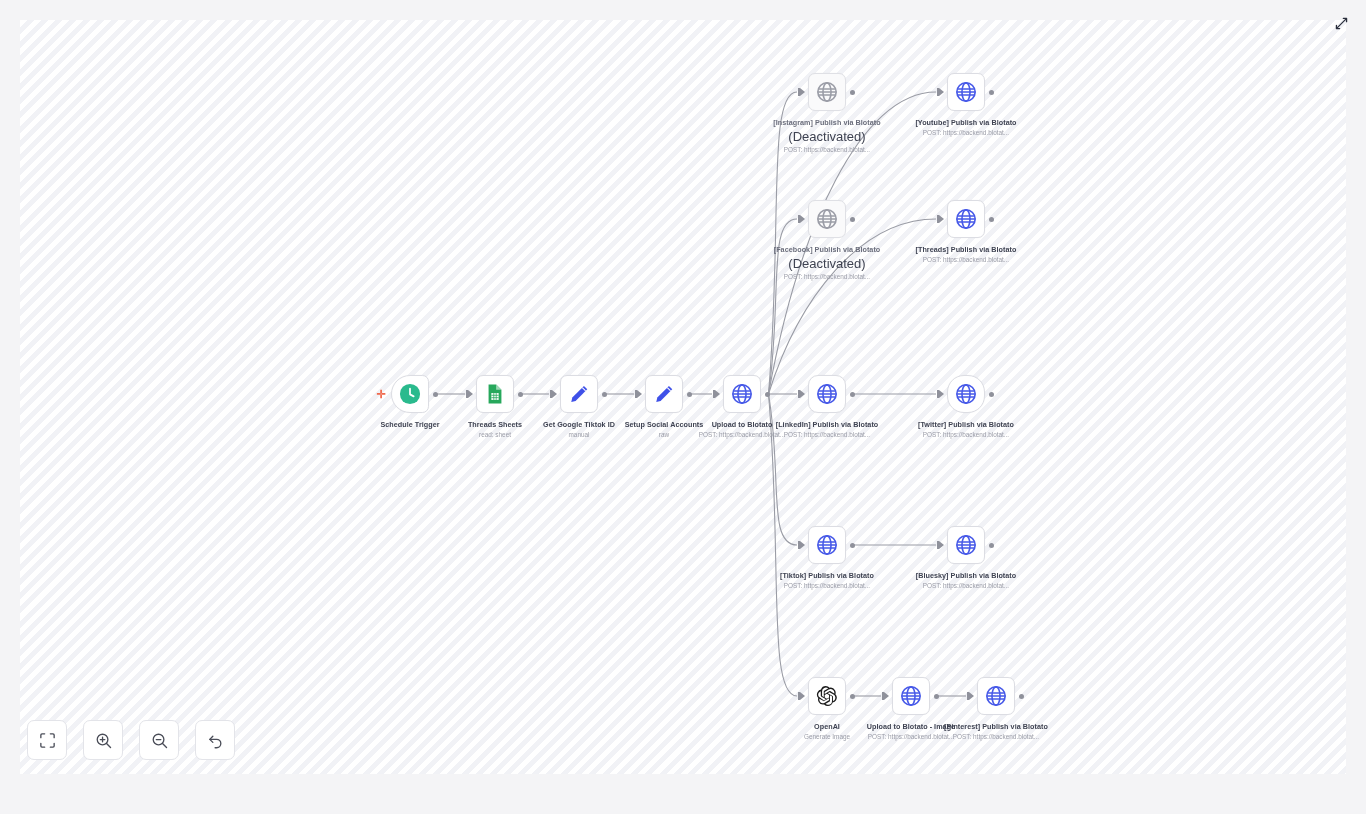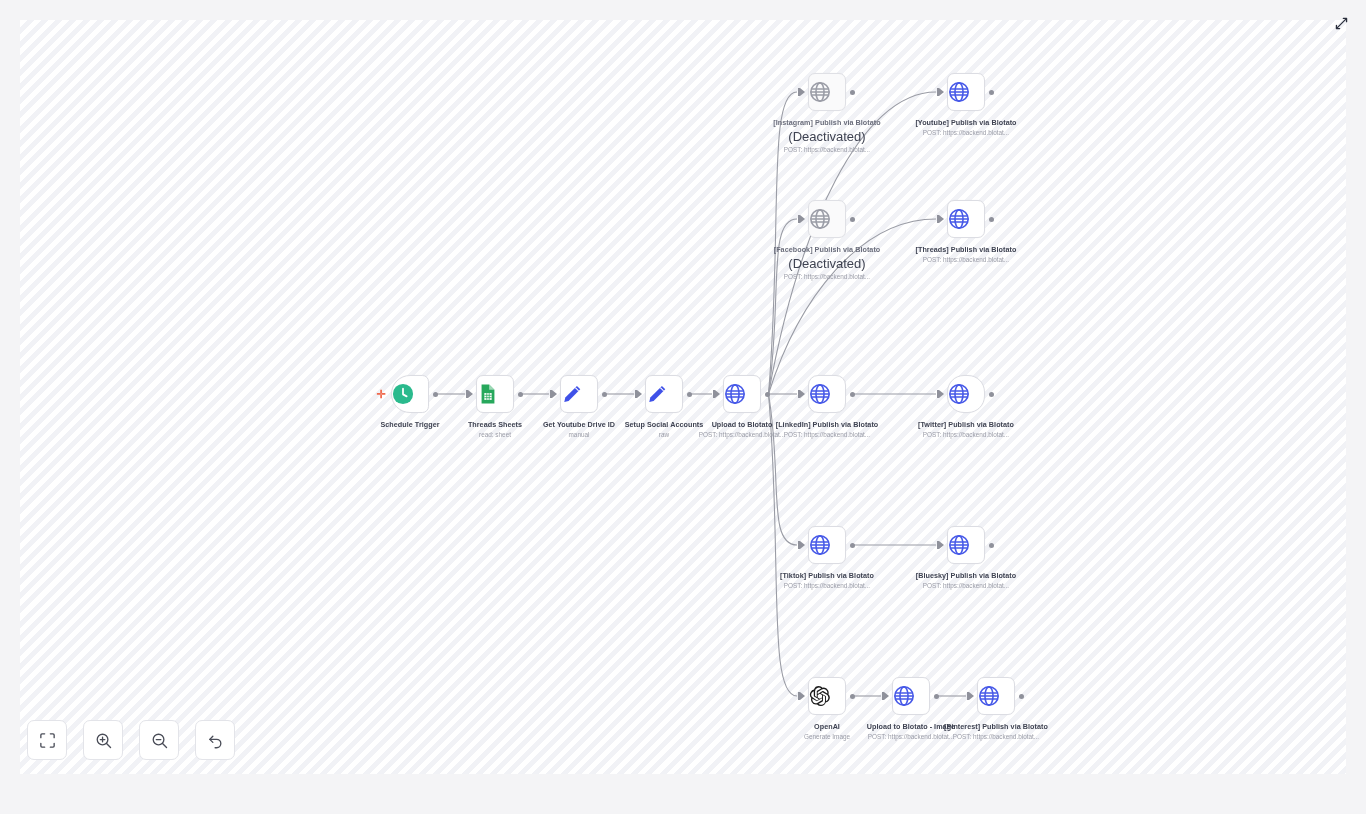--- a/index.html
+++ b/index.html
@@ -69,20 +69,21 @@
   
   .node {
     position: absolute;
     width: 38px;
     height: 38px;
     border: 1px solid #dcdde3;
     border-radius: 7px;
     background: #ffffff;
     display: flex;
     align-items: center;
+    justify-content: center;
     box-shadow: 0 0 0 0.5px rgba(0,0,0,0.015);
     z-index: 10;
   }
   .node.trigger {
     border-radius: 20px 7px 7px 20px;
   }
   .node.deactivated {
     background: #fafafb;
     border-color: #dfe0e5;
   }
@@ -256,21 +257,21 @@
         </div>
         <div class="node" style="left: 540px; top: 355px;">
           <div class="port-in"></div>
           <div class="port-out"></div>
           <svg class="node-icon" viewBox="0 0 24 24">
             <path d="M4.2 19.8 3.2 21l1.2-1z" fill="#3f51e8"></path>
             <path d="M17.4 3.2 21 6.8 8.3 19.5l-4.7 1.1 1.1-4.7z" fill="#3f51e8"></path>
             <path d="M15.6 5 19.2 8.6" stroke="#ffffff" stroke-width="1.1"></path>
           </svg>
           <div class="node-label">
-            <div class="node-title">Get Youtube Drive ID</div>
+            <div class="node-title">Get Google Tiktok ID</div>
             <div class="node-sub">manual</div>
           </div>
         </div>
         <div class="node" style="left: 625px; top: 355px;">
           <div class="port-in"></div>
           <div class="port-out"></div>
           <svg class="node-icon" viewBox="0 0 24 24">
             <path d="M4.2 19.8 3.2 21l1.2-1z" fill="#3f51e8"></path>
             <path d="M17.4 3.2 21 6.8 8.3 19.5l-4.7 1.1 1.1-4.7z" fill="#3f51e8"></path>
             <path d="M15.6 5 19.2 8.6" stroke="#ffffff" stroke-width="1.1"></path>

